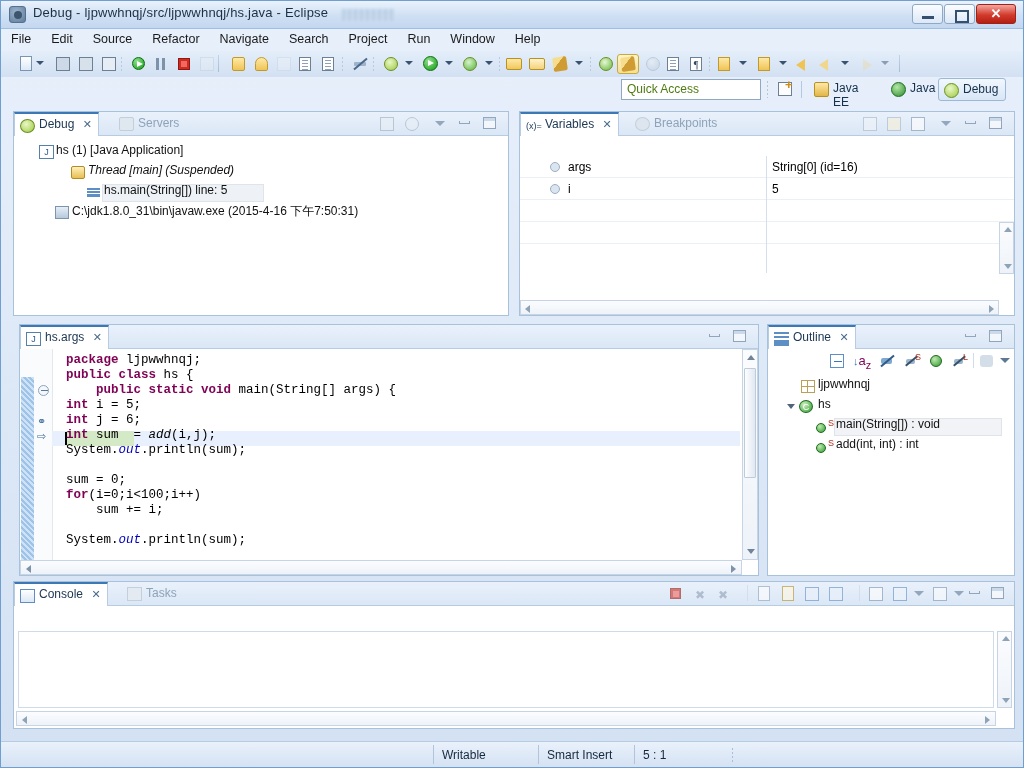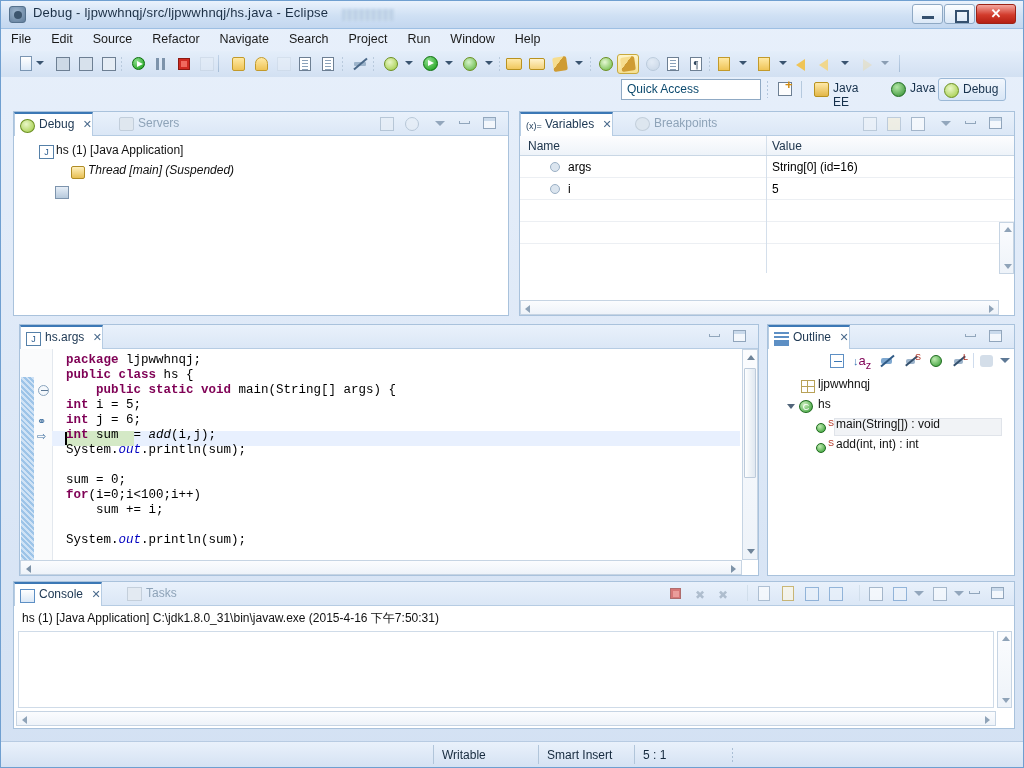--- a/index.html
+++ b/index.html
@@ -87,38 +87,38 @@
   .ic-grid::after{content:"";position:absolute;left:2px;top:2px;right:2px;height:1px;
     box-shadow:0 3px 0 #8ba2ba,0 6px 0 #8ba2ba,0 9px 0 #8ba2ba;background:#8ba2ba;}
   .ic-pil{position:absolute;left:3px;top:2px;width:12px;height:14px;background:#fff;border:1px solid #6d7f93;
     color:#33495f;font-size:10px;text-align:center;line-height:13px;font-family:"Liberation Serif",serif;}
   .ic-ban{position:absolute;left:2px;top:2px;width:14px;height:14px;}
   .ic-ban::before{content:"";position:absolute;left:1px;top:5px;width:12px;height:4px;background:#9db4cb;border-radius:1px;}
   .ic-ban::after{content:"";position:absolute;left:-1px;top:6px;width:17px;height:2px;background:#4a6888;transform:rotate(-40deg);}
 
   
   #quick { position:absolute; left:620px; top:78px; width:140px; height:21px;
-    background:#fff; border:1px solid #8fa9c4; font-size:12px; color:#0c4a6e;
+    background:#fff; border:1px solid #8fa9c4; font-size:12px; color:#4d7c0f;
     padding:2px 5px; }
   #qa-dots { position:absolute; left:765px; top:79px; width:3px;height:18px;
     background-image:radial-gradient(#b2c6dc 40%, transparent 41%); background-size:3px 4px;}
   #persp { position:absolute; left:775px; top:77px; height:24px; }
   .pbtn { position:absolute; top:0; height:23px; padding:3px 7px 0 24px; font-size:12px; color:#16314c; }
   .pbtn.active { background:linear-gradient(#f2f7fd,#d8e6f6); border:1px solid #9bb8d6; border-radius:3px;}
   .pbtn .pic { position:absolute; left:5px; top:4px; width:15px;height:15px; }
   #persp-new { position:absolute; left:775px; top:79px; width:18px;height:18px;}
   #persp-new .ic-sq{background:#fdfdfd;}
   #persp-new::after{content:"+";position:absolute;left:9px;top:-3px;color:#d08b12;font-size:13px;font-weight:bold;}
   #persp-sep{position:absolute;left:800px;top:80px;width:1px;height:17px;background:#b5c9de;}
 
   
   .panel { position:absolute; background:#fff; border:1px solid #a9c2dc; }
   .ptabs { position:absolute; left:0; top:0; right:0; height:24px;
     background:linear-gradient(#e9f1fb,#dbe7f6); border-bottom:1px solid #b6cce3; }
-  .ptab { position:absolute; top:0; height:24px; padding:4px 0 0 24px;
+  .ptab { position:absolute; top:0; height:24px; padding:4px 6px 0 24px;
     font-size:12px; color:#203a55; white-space:nowrap; }
   .ptab.active { background:#fff; border-top:2px solid #3c78b5;
     border-left:1px solid #b6cce3; border-right:1px solid #b6cce3; padding-top:3px; }
   .ptab.inactive { color:#8ea3b8; }
   .ptab .tico { position:absolute; left:5px; top:5px; width:15px;height:14px; }
   .tclose { display:inline-block; margin-left:5px; color:#4a6a8c; font-size:11px; }
   .pbody { position:absolute; left:0; right:0; bottom:0; top:24px; background:#fff; overflow:hidden; }
   .ptools { position:absolute; right:4px; top:3px; height:19px; }
   .pt { position:absolute; top:0; width:17px; height:17px; opacity:.6; }
   .pt-min { position:absolute; top:6px; width:11px;height:3px;border:1px solid #5d7895;border-top:none;background:#e3ecf7;}
@@ -362,22 +362,29 @@
       <div class="trow" style="margin-top:7px; padding-left:42px;">
         <span class="twist open" style="left:26px;top:7px"></span>
         <span style="position:absolute;left:25px;top:2px;width:15px;height:14px;background:#fff;border:1px solid #5580a8;color:#2a5c8f;font-size:9px;text-align:center;line-height:13px;">J</span>
         <span>hs (1) [Java Application]</span>
       </div>
       <div class="trow" style="padding-left:74px;font-style:italic;">
         <span class="twist open" style="left:58px;top:7px"></span>
         <span style="position:absolute;left:57px;top:3px;width:14px;height:13px;background:linear-gradient(#fff0bd,#e7bf52);border:1px solid #b08c25;border-radius:2px"></span>
         <span>Thread [main] (Suspended)</span>
       </div>
+      <div class="trow" style="padding-left:90px;">
+        <span style="position:absolute;left:88px;top:1px;right:auto;width:162px;height:18px;background:#eef1f5;border:1px solid #dfe4ea;"></span>
+        <span style="position:absolute;left:73px;top:5px;width:13px;height:9px;
+                     background:linear-gradient(#5d8fc4 0 2px,transparent 2px 3px,#5d8fc4 3px 5px,transparent 5px 6px,#5d8fc4 6px 8px);"></span>
+        <span style="position:relative">hs.main(String[]) line: 5</span>
+      </div>
       <div class="trow" style="padding-left:58px;">
         <span style="position:absolute;left:41px;top:3px;width:14px;height:13px;background:linear-gradient(#e6eef7,#b6c9dc);border:1px solid #7d94ad;"></span>
+        <span>C:\jdk1.8.0_31\bin\javaw.exe (2015-4-16 下午7:50:31)</span>
       </div>
     </div>
   </div>
 
   <div class="panel" style="left:518px; top:110px; width:496px; height:205px;">
     <div class="ptabs">
       <div class="ptab active" style="left:0;">
         <span class="tico" style="background:#fff;border:none;color:#24415f;font-size:9px;line-height:14px;">(x)=</span>
         <span>Variables</span>
         <span class="tclose">✕</span>
@@ -401,25 +408,20 @@
           </div>
         <div class="pt" style="right:31px">
             <span class="pt-min" style="left:3px"></span>
           </div>
         <div class="pt" style="right:6px">
             <span class="pt-max" style="left:2px"></span>
           </div>
       </div>
     </div>
     <div class="pbody">
-      <div class="vhead">
-        <div class="vh" style="left:8px">Name</div>
-        <div class="vsep" style="left:246px"></div>
-        <div class="vh" style="left:252px">Value</div>
-      </div>
       <div class="vrow" style="top:20px">
         <span style="position:absolute;left:30px;top:6px;width:10px;height:10px;border-radius:50%;background:#dbe5ef;border:1px solid #9bb0c5;"></span>
         <span style="position:absolute;left:48px;top:4px">args</span>
         <span style="position:absolute;left:252px;top:4px">String[0]  (id=16)</span>
       </div>
       <div class="vrow" style="top:42px">
         <span style="position:absolute;left:30px;top:6px;width:10px;height:10px;border-radius:50%;background:#dbe5ef;border:1px solid #9bb0c5;"></span>
         <span style="position:absolute;left:48px;top:4px">i</span>
         <span style="position:absolute;left:252px;top:4px">5</span>
       </div>
@@ -612,21 +614,20 @@
         <div class="pt" style="right:46px;top:6px;width:0;height:0;border-left:5px solid transparent;border-right:5px solid transparent;border-top:5px solid #5d7895"></div>
         <div class="pt" style="right:27px">
             <span class="pt-min" style="left:3px"></span>
           </div>
         <div class="pt" style="right:4px">
             <span class="pt-max" style="left:2px"></span>
           </div>
       </div>
     </div>
     <div class="pbody">
-      <div id="console-line">hs (1) [Java Application] C:\jdk1.8.0_31\bin\javaw.exe (2015-4-16 下午7:50:31)</div>
       <div style="position:absolute;left:4px;top:25px;right:20px;bottom:20px;background:#fff;border:1px solid #cfdbe8;">
         <span></span>
       </div>
       <div class="vsb" style="right:2px;top:25px;width:15px;bottom:20px">
         <span class="sbarrow" style="left:4px;top:4px;border-left:4px solid transparent;border-right:4px solid transparent;border-bottom:5px solid #8fa3b8"></span>
         <span class="sbarrow" style="left:4px;bottom:4px;border-left:4px solid transparent;border-right:4px solid transparent;border-top:5px solid #8fa3b8"></span>
       </div>
       <div class="vsb" style="left:2px;bottom:2px;right:18px;height:15px">
         <span class="sbarrow" style="left:5px;top:4px;border-top:4px solid transparent;border-bottom:4px solid transparent;border-right:5px solid #8fa3b8"></span>
         <span class="sbarrow" style="right:5px;top:4px;border-top:4px solid transparent;border-bottom:4px solid transparent;border-left:5px solid #8fa3b8"></span>

